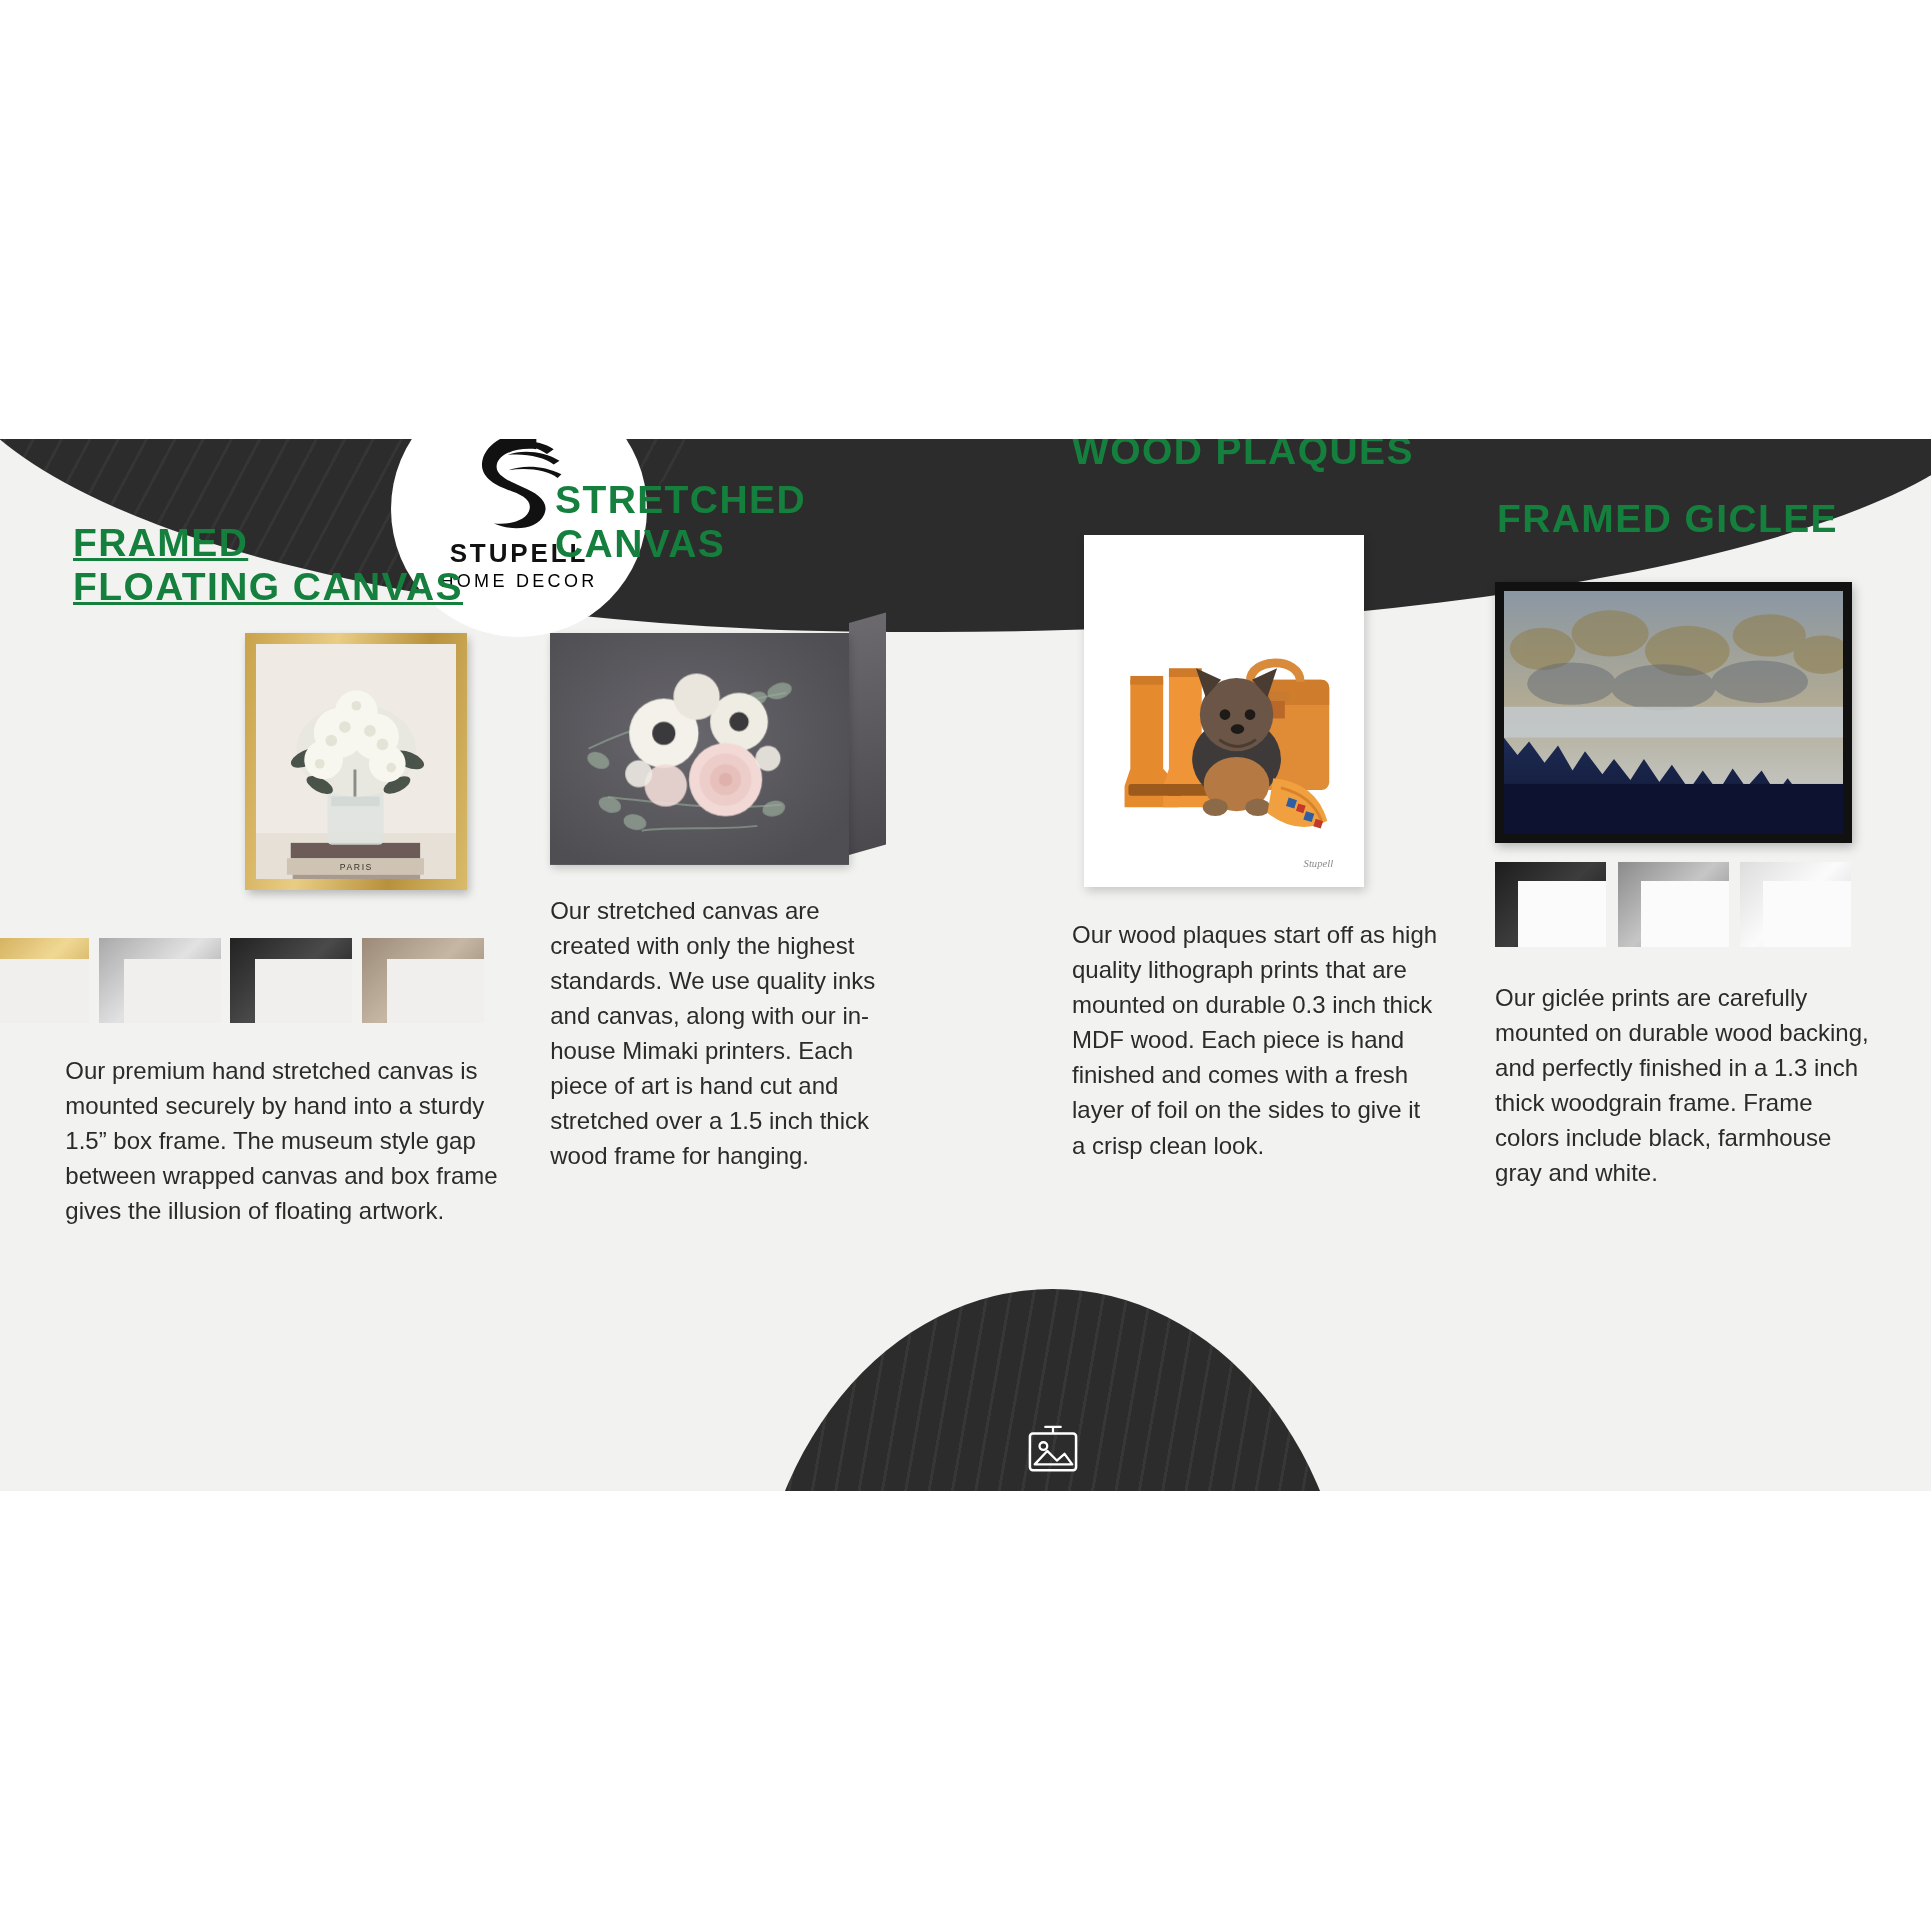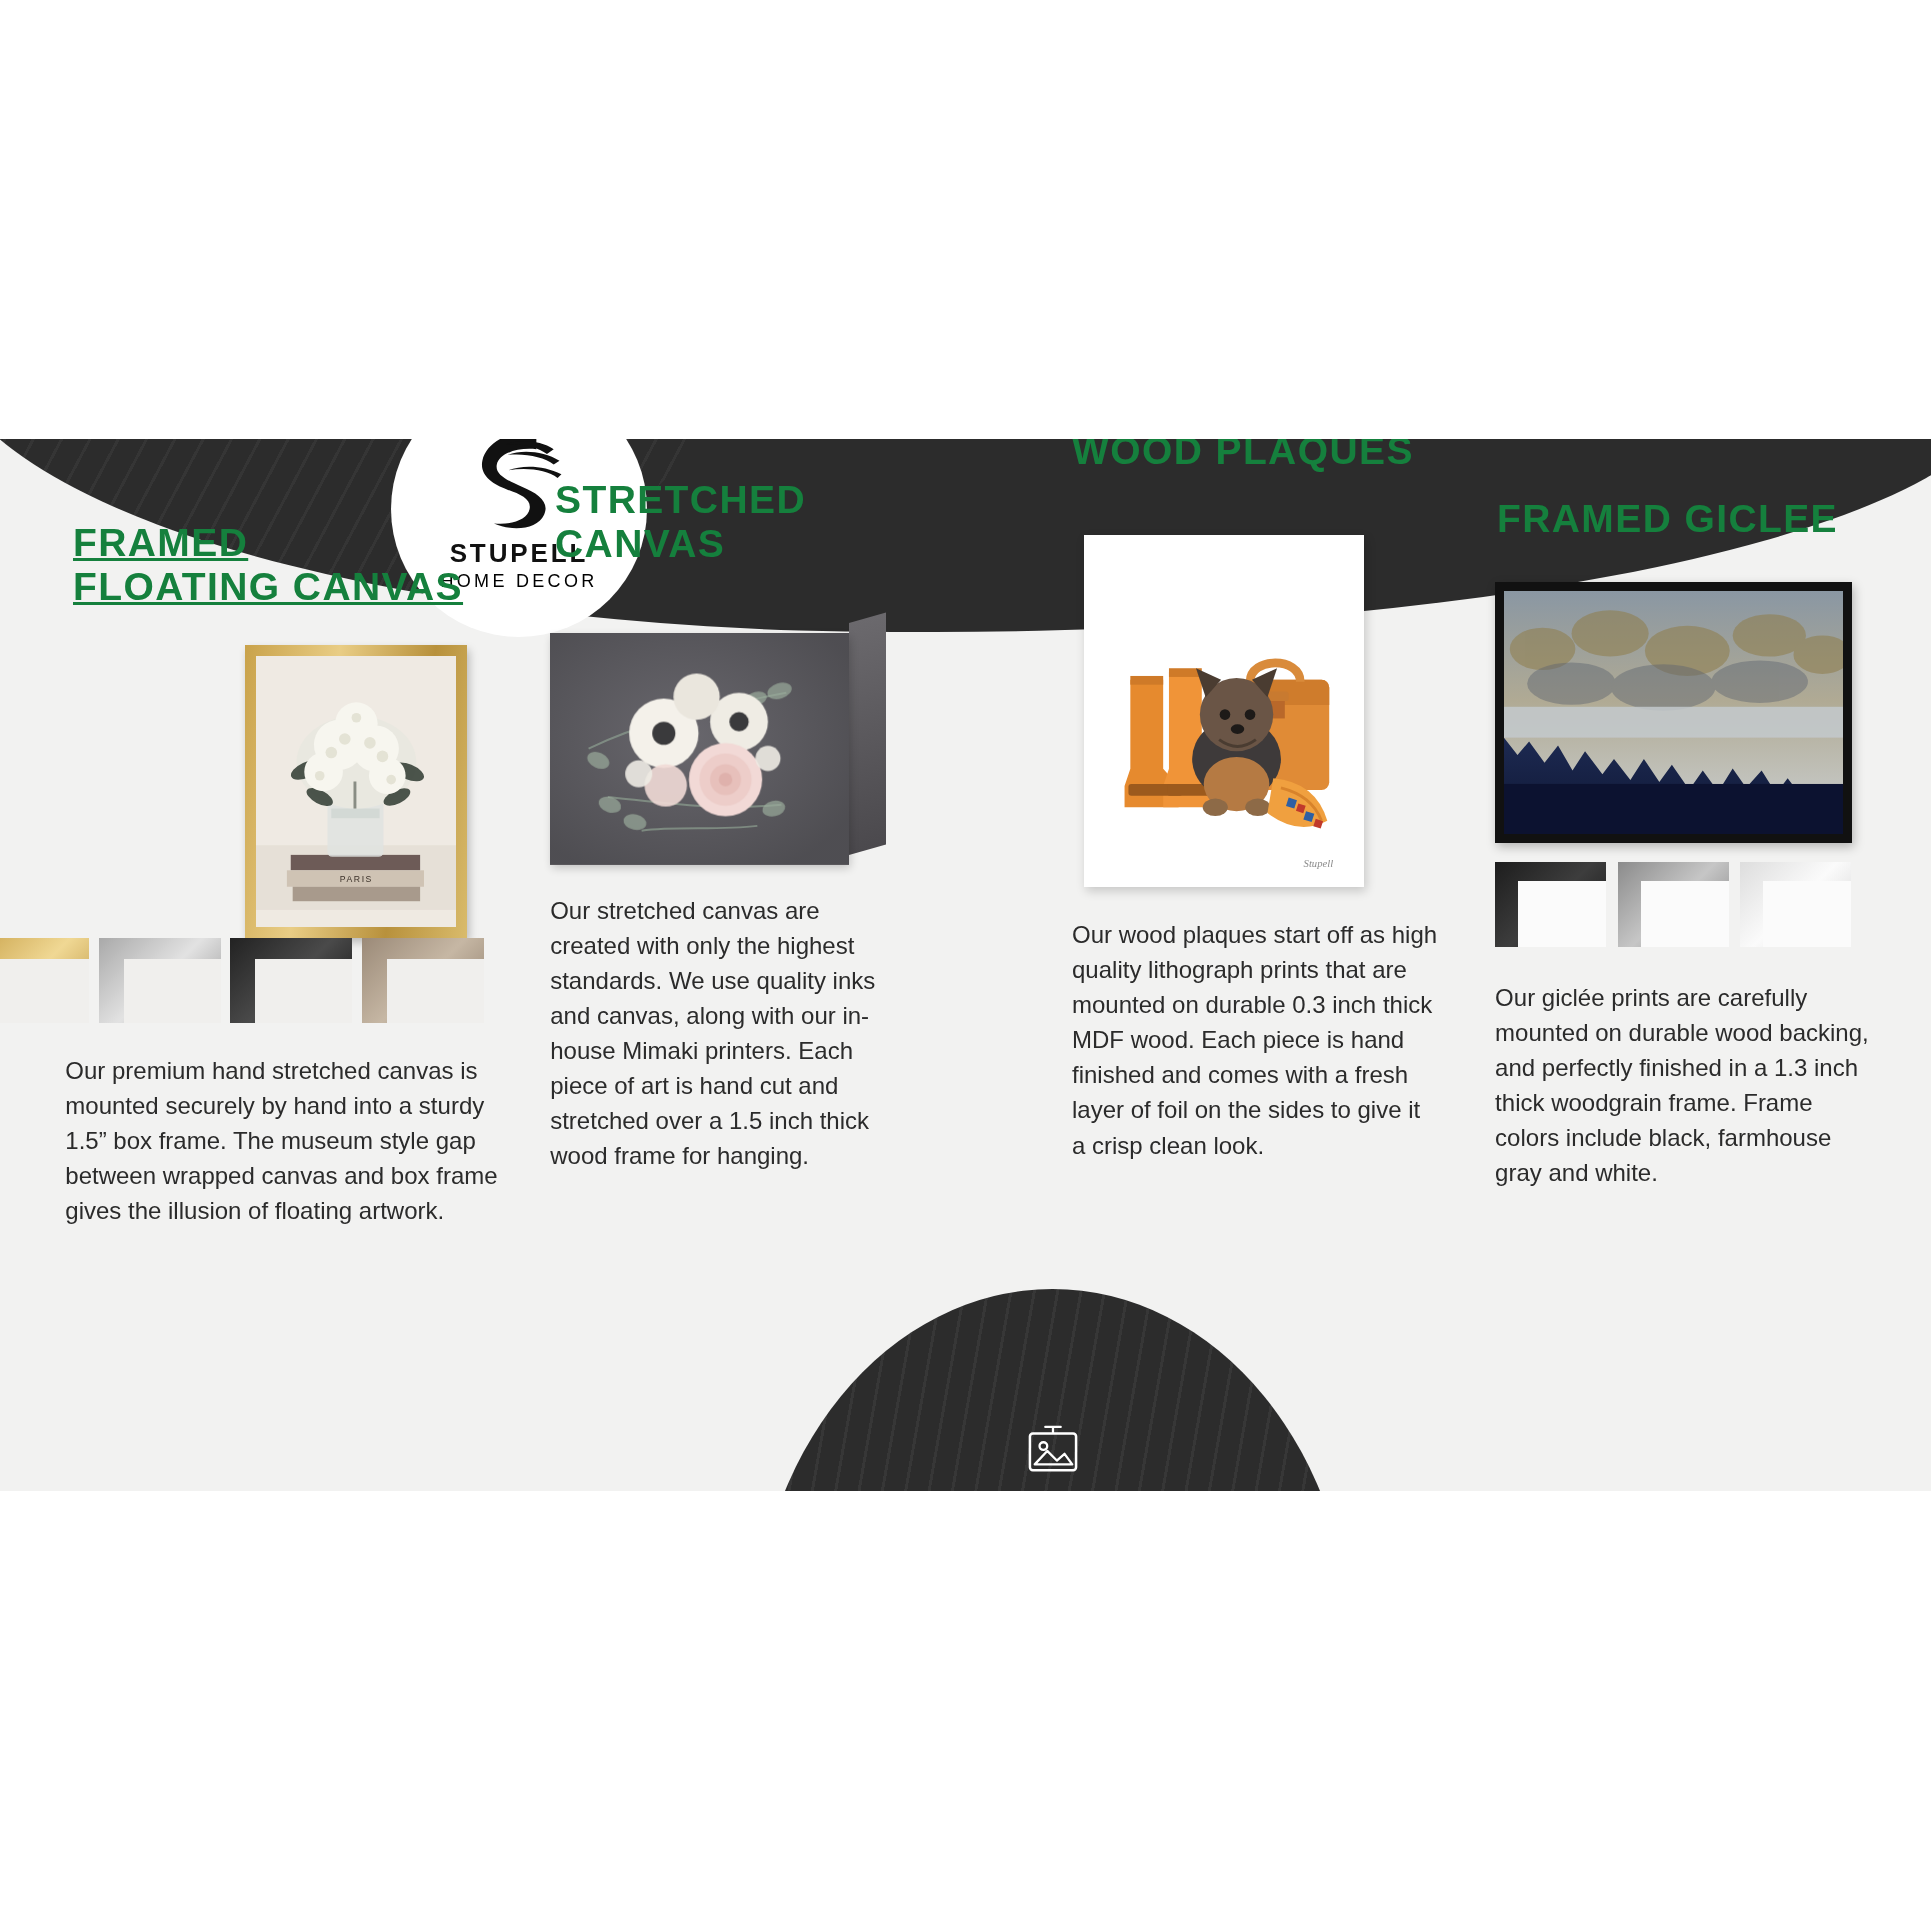--- a/index.html
+++ b/index.html
@@ -83,22 +83,22 @@
     color:#15803d;line-height:1.14;text-transform:uppercase;
   }
   .col-body{
     font-size:24px;line-height:1.46;color:#2b2b2b;
   }
 
   
   #col1{left:73px;top:82px;width:454px;}
   #col1 .col-title{position:absolute;left:0;top:0;width:454px;text-decoration:underline;}
   .ffc-art{
-    position:absolute;left:172px;top:124px;
-    width:222px;height:293px;
+    position:absolute;left:172px;top:112px;
+    width:222px;height:257px;
   }
   .ffc-frame{
     position:absolute;inset:0;
     background:linear-gradient(100deg,#c9a24a,#e9cd85 35%,#b8913c 70%,#d9bb6b);
     box-shadow:2.9px 4.8px 8.7px rgba(0,0,0,.25);
   }
   .ffc-inner{
     position:absolute;left:10.6px;top:10.6px;right:10.6px;bottom:10.6px;
     background:#efeae2;overflow:hidden;
   }

